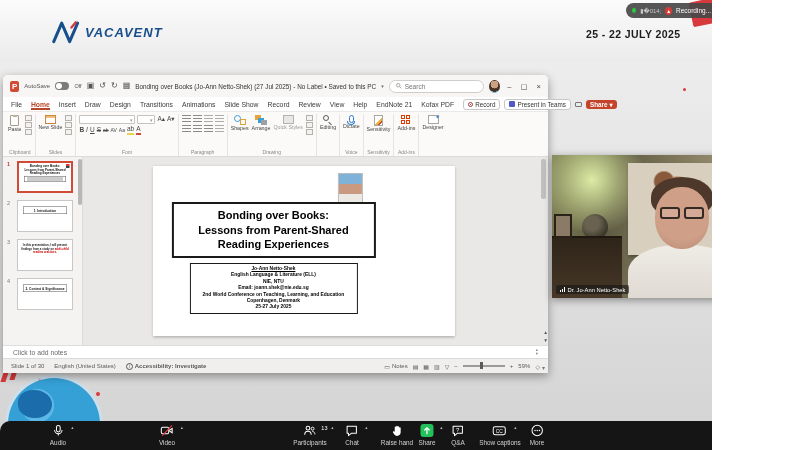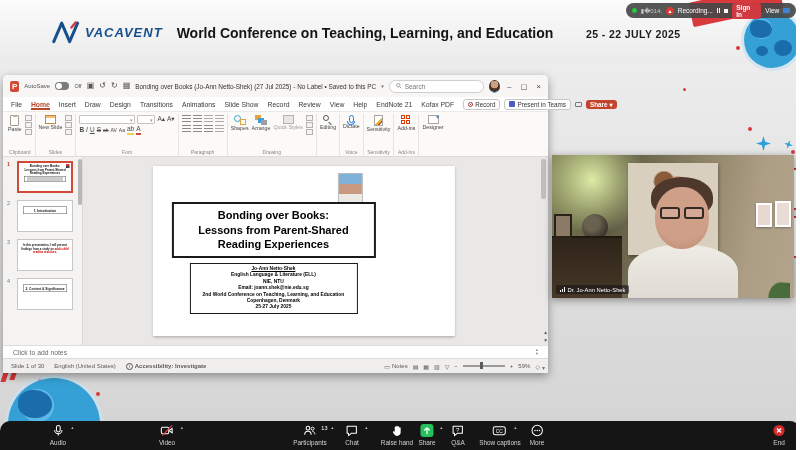--- a/index.html
+++ b/index.html
@@ -1,19 +1,19 @@
 <!DOCTYPE html>
 <html><head>
 <meta charset="utf-8">
 <style>
   * { margin:0; padding:0; box-sizing:border-box; }
   html,body { width:800px; height:450px; overflow:hidden; }
   body { font-family:"Liberation Sans", sans-serif; }
   .abs { position:absolute; }
-  .stage { position:relative; width:796px; height:450px; background:linear-gradient(180deg,#f1f1f1 0%,#e3e3e3 45%,#d3d3d3 100%); overflow:hidden; }
+  .stage { position:relative; width:712px; height:450px; background:linear-gradient(180deg,#f1f1f1 0%,#e3e3e3 45%,#d3d3d3 100%); overflow:hidden; }
 
   
   .banner { position:absolute; left:0; top:0; width:800px; height:62px; background:linear-gradient(180deg,#fbfbfb,#ebebeb); }
   .logo { position:absolute; left:52px; top:20px; display:flex; align-items:center; gap:3px; }
   .logo-text { font-size:13px; font-weight:bold; font-style:italic; color:#174e8c; letter-spacing:1px; }
   .conf-title { position:absolute; left:150px; top:25px; width:430px; text-align:center; font-size:14px; font-weight:bold; color:#141414; }
   .conf-dates { position:absolute; left:586px; top:28px; font-size:10.5px; font-weight:bold; color:#1c1c1c; letter-spacing:.4px; }
 
   
   .meet-pill { position:absolute; left:626px; top:3px; height:15px; background:rgba(72,72,72,.92); border-radius:8px; display:flex; align-items:center; gap:4px; padding:0 6px; z-index:60; }
@@ -162,21 +162,20 @@
 <div class="stage">
 
   <div class="banner">
     <div class="logo">
       <svg width="30" height="24" viewBox="0 0 34 26">
         <polyline points="2,24 11,3 20,24 29,3" fill="none" stroke="#174e8c" stroke-width="3.4" stroke-linecap="round" stroke-linejoin="round"></polyline>
         <line x1="22" y1="8" x2="27" y2="2" stroke="#d0393e" stroke-width="2.6" stroke-linecap="round"></line>
       </svg>
       <span class="logo-text">VACAVENT</span>
     </div>
-    <div class="conf-title">World Conference on Teaching, Learning, and Education</div>
     <div class="conf-dates">25 - 22 JULY 2025</div>
   </div>
 
   <div class="ribbon-fold"></div>
   <div class="ribbon"></div>
   <div class="globe globe-tr abs">
     <i style="left:6px;top:8px;width:22px;height:18px;border-radius:40% 60% 50% 50%;"></i>
     <i style="left:30px;top:28px;width:18px;height:16px;"></i>
     <i style="left:12px;top:34px;width:12px;height:10px;"></i>
   </div>

